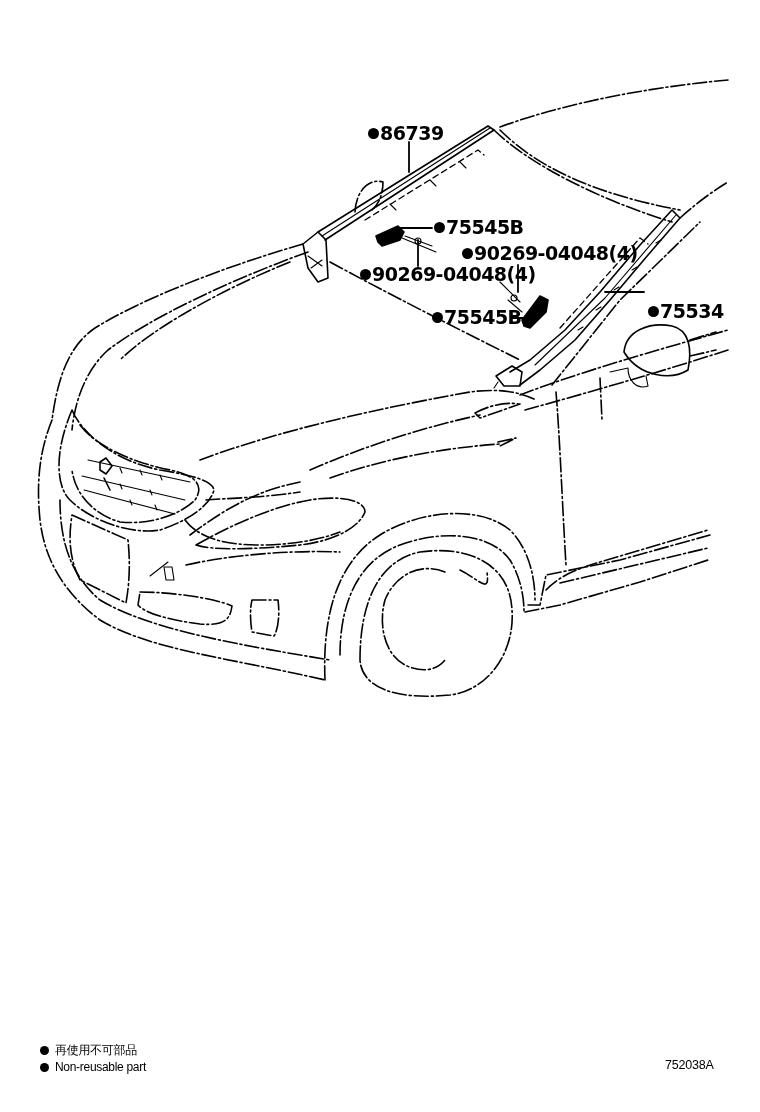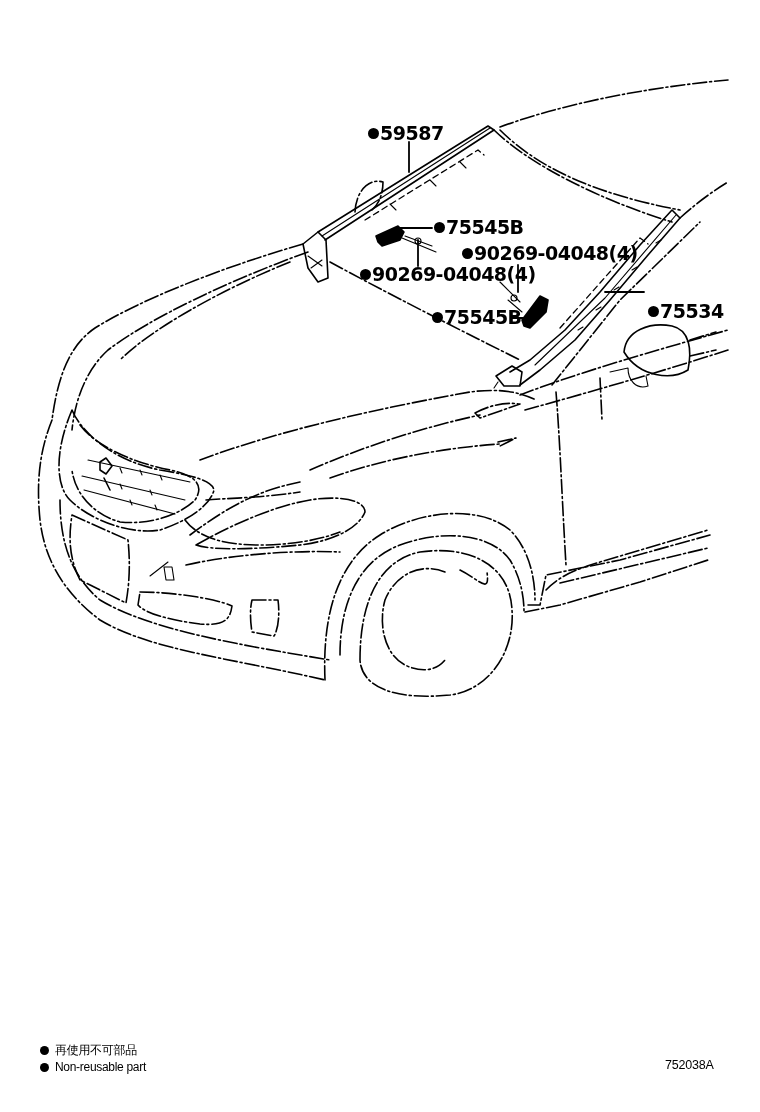--- a/index.html
+++ b/index.html
@@ -132,21 +132,21 @@
   <line class="leader" x1="409" y1="142" x2="409" y2="172"></line>
   <line class="leader" x1="400" y1="228" x2="432" y2="228"></line>
   <line class="leader" x1="418" y1="240" x2="418" y2="266"></line>
   <line class="leader" x1="518" y1="265" x2="518" y2="292"></line>
   <line class="leader" x1="605" y1="292" x2="644" y2="292"></line>
   <line class="leader" x1="512" y1="318" x2="526" y2="318"></line>
 </svg>
 
 <div class="callout" style="left:368px; top:124px;">
   <span class="dot"></span>
-  <span>59587</span>
+  <span>86739</span>
 </div>
 <div class="callout" style="left:434px; top:218px;">
   <span class="dot"></span>
   <span>75545B</span>
 </div>
 <div class="callout" style="left:462px; top:244px;">
   <span class="dot"></span>
   <span>90269-04048(4)</span>
 </div>
 <div class="callout" style="left:360px; top:265px;">

